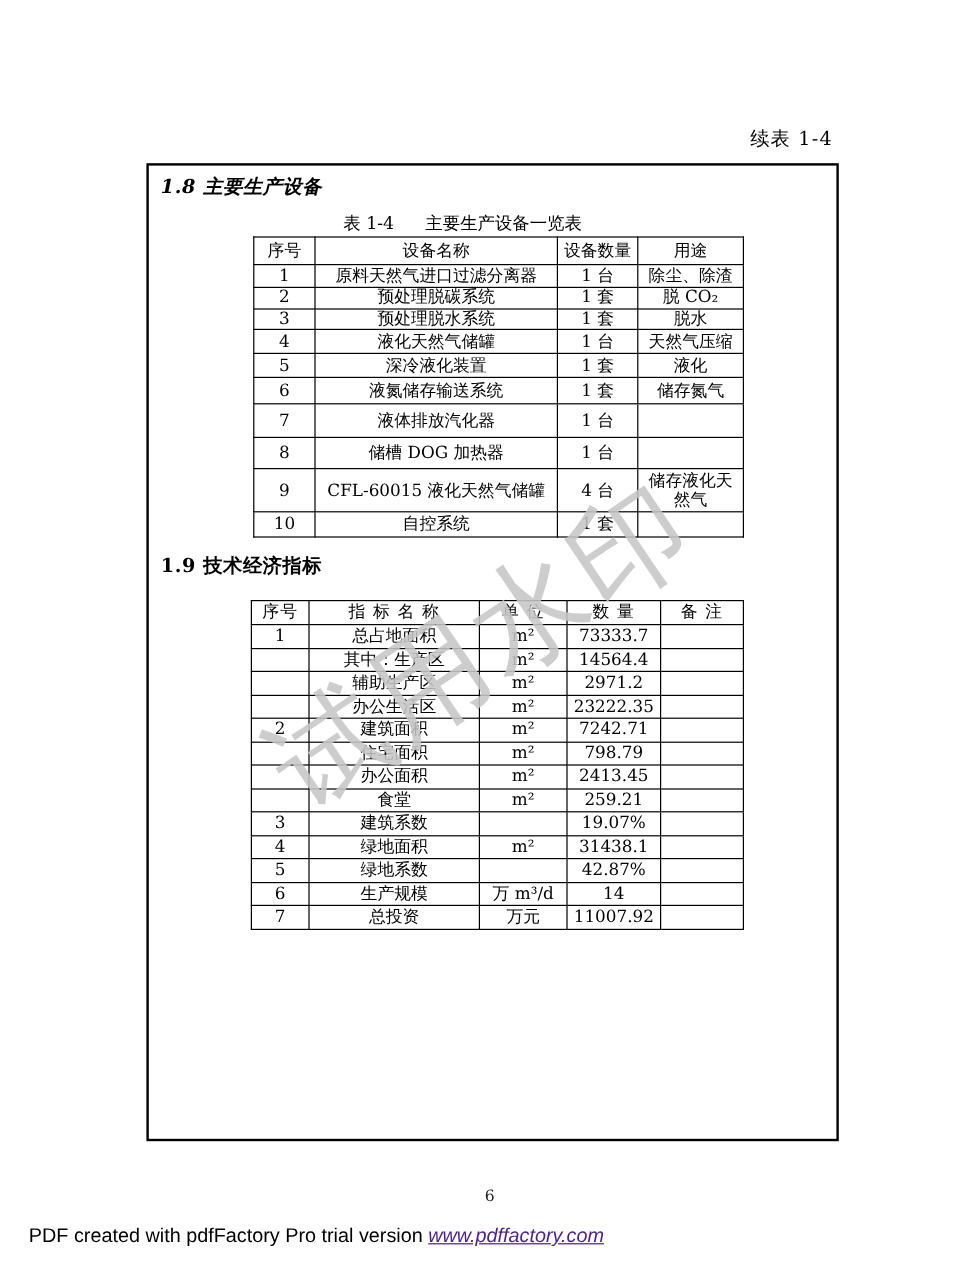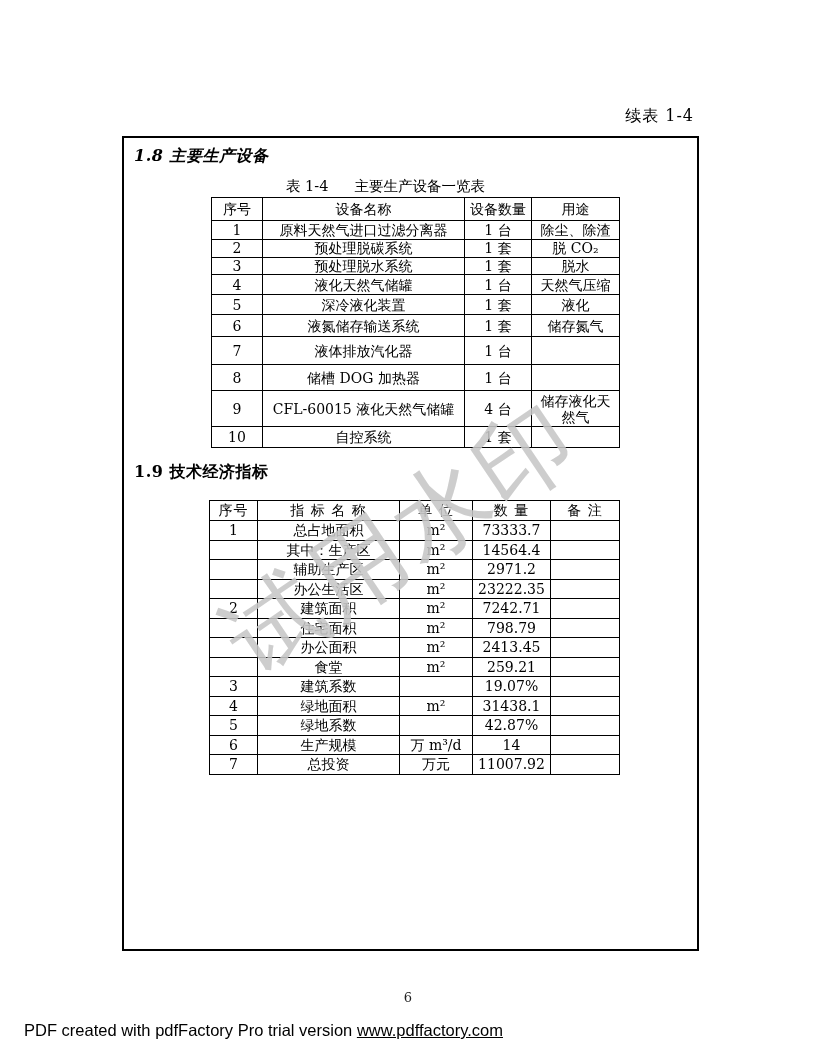--- a/index.html
+++ b/index.html
@@ -60,21 +60,21 @@
   }
   .page-num{
     position:absolute;top:990px;left:0;width:816px;text-align:center;
     font-size:13px;color:#222;
   }
   .pdf-footer{
     position:absolute;top:1021px;left:24px;font-size:16.5px;
     font-family:"Liberation Sans","DejaVu Sans",sans-serif;color:#000;
     white-space:nowrap;
   }
-  .pdf-footer a{color:#000000;text-decoration:underline;cursor:pointer;}
+  .pdf-footer a{color:#4c1d95;text-decoration:underline;cursor:pointer;font-style:italic;}
 </style>
 </head>
 <body>
 
 <div class="cont-label">续表 1-4</div>
 
 <div class="frame">
 
   <div class="h-sec h18">1.8 主要生产设备</div>
 

